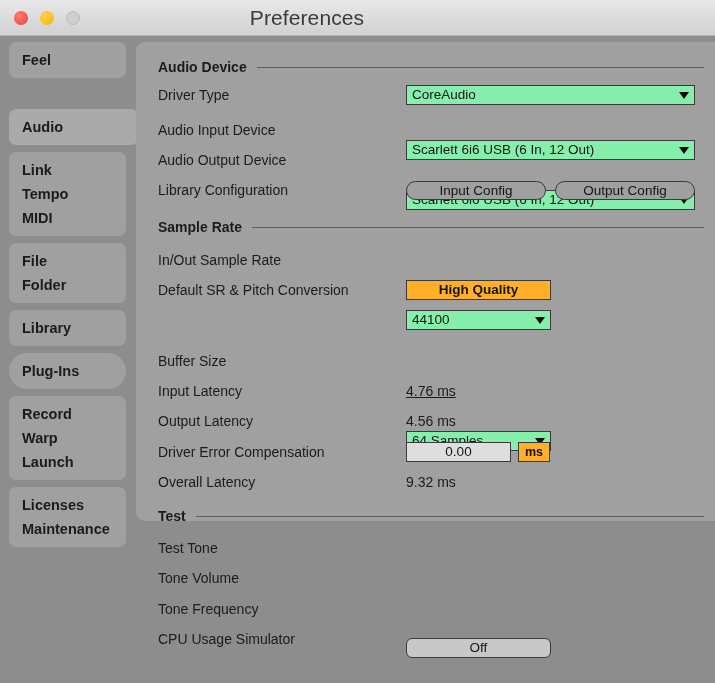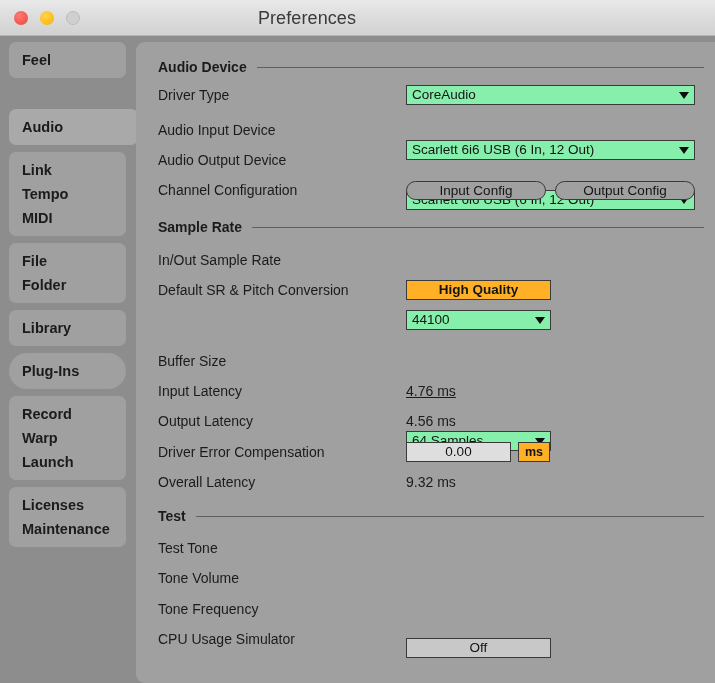--- a/index.html
+++ b/index.html
@@ -34,21 +34,21 @@
     border-bottom: 1px solid #b4b4b4;
     box-sizing: border-box;
   }
   #title-text {
     position: absolute;
     left: 0; top: 0;
     width: 614px;
     height: 36px;
     line-height: 36px;
     text-align: center;
-    font-size: 18px;
+    font-size: 21px;
     color: #3a3a3a;
     letter-spacing: 0.1px;
   }
   .traffic {
     position: absolute;
     top: 11px;
     width: 14px;
     height: 14px;
     border-radius: 50%;
     box-sizing: border-box;
@@ -88,21 +88,21 @@
     height: 24px;
     padding-left: 13px;
     white-space: nowrap;
   }
 
   
   #content {
     position: absolute;
     left: 136px; top: 42px;
     width: 579px;
-    height: 641px;
+    height: 479px;
     background: #a0a0a0;
     border-top-left-radius: 9px;
     border-bottom-left-radius: 9px;
     box-sizing: border-box;
   }
 
   .section-head {
     position: absolute;
     left: 22px;
     height: 18px;
@@ -311,21 +311,21 @@
       <span class="dd-text">Scarlett 6i6 USB (6 In, 12 Out)</span>
       <span class="dd-arrow"></span>
     </div>
 
     <div class="row-label" style="top:108px;">Audio Output Device</div>
     <div class="ctl dropdown" style="top:108px; width:289px;">
       <span class="dd-text">Scarlett 6i6 USB (6 In, 12 Out)</span>
       <span class="dd-arrow"></span>
     </div>
 
-    <div class="row-label" style="top:138px;">Channel Configuration</div>
+    <div class="row-label" style="top:138px;">Library Configuration</div>
     <div class="ctl pill" style="top:139px; width:140px;">Input Config</div>
     <div class="ctl pill" style="top:139px; left:419px; width:140px;">Output Config</div>
 
     <div class="section-head" style="top:176px;">
       <span class="sh-label">Sample Rate</span>
       <span class="sh-rule"></span>
     </div>
 
     <div class="row-label" style="top:208px;">In/Out Sample Rate</div>
     <div class="ctl dropdown" style="top:208px; width:145px;">
@@ -355,21 +355,21 @@
 
     <div class="row-label" style="top:430px;">Overall Latency</div>
     <div class="ctl readout" style="top:430px;">9.32 ms</div>
 
     <div class="section-head" style="top:465px;">
       <span class="sh-label">Test</span>
       <span class="sh-rule"></span>
     </div>
 
     <div class="row-label" style="top:496px;">Test Tone</div>
-    <div class="ctl slider plain" style="top:496px; width:145px;">
+    <div class="ctl slider plain" style="top:496px; width:145px;border-radius:6px;">
       <span class="sl-fill" style="width: 0%;"></span>
       <span class="sl-text">Off</span>
     </div>
 
     <div class="row-label" style="top:526px;">Tone Volume</div>
 
     <div class="row-label" style="top:557px;">Tone Frequency</div>
 
     <div class="row-label" style="top:587px;">CPU Usage Simulator</div>
 

